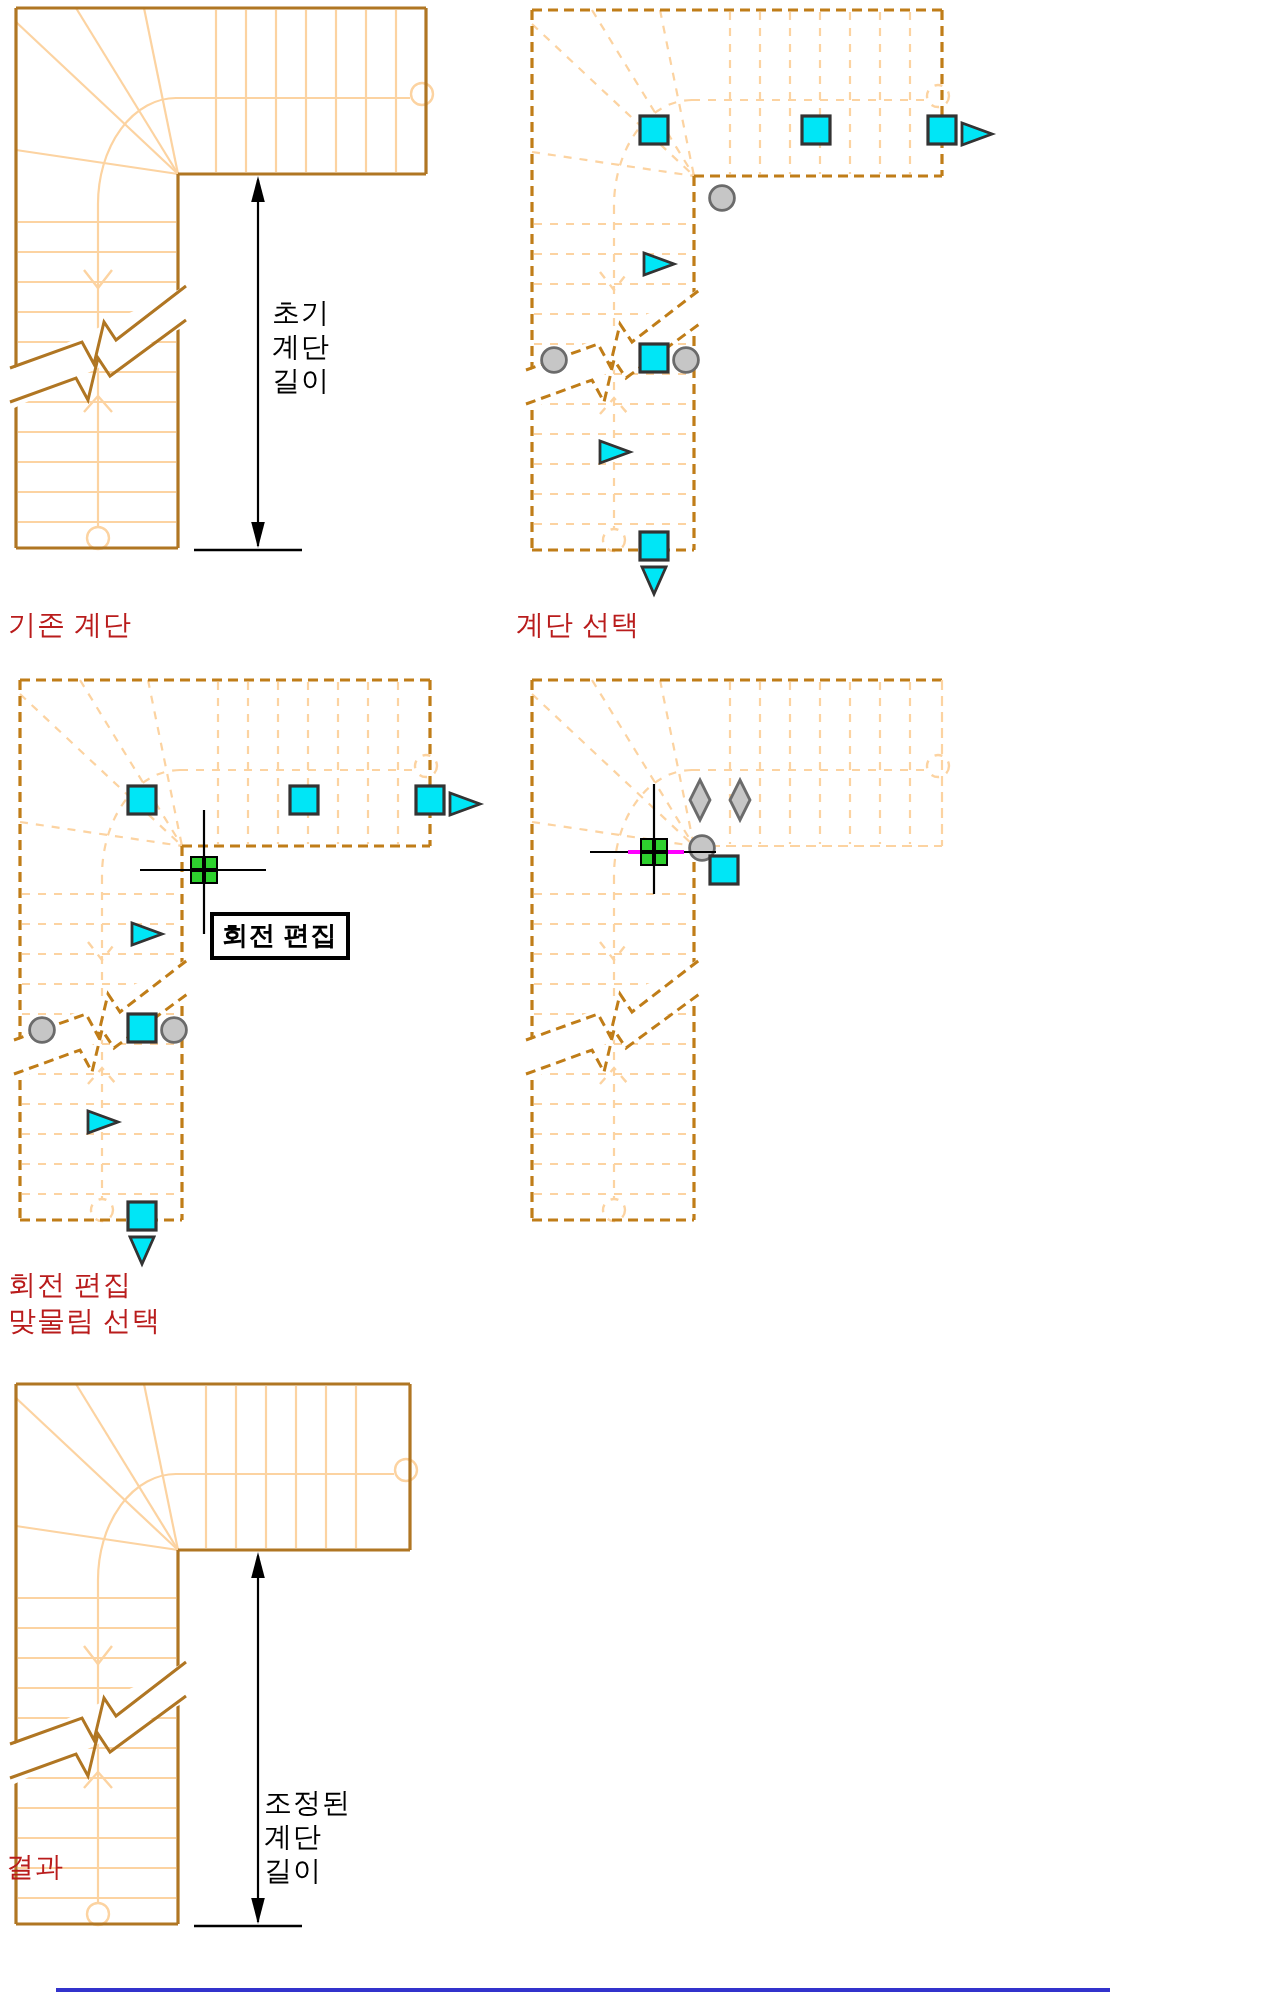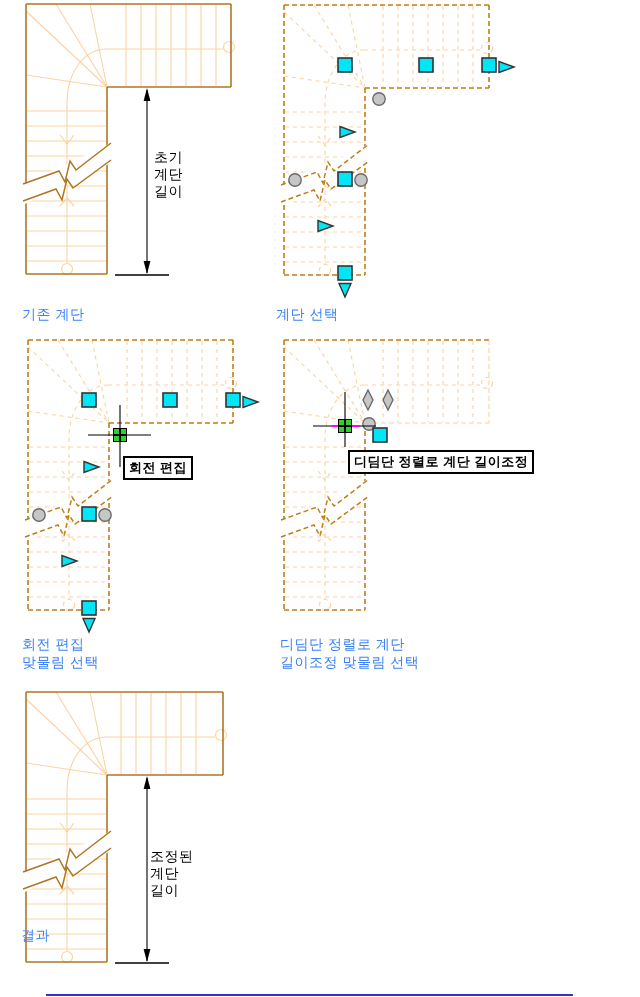--- a/index.html
+++ b/index.html
@@ -1,22 +1,22 @@
 <!DOCTYPE html>
 <html><head>
 <meta charset="utf-8">
 <style>
   html,body{margin:0;padding:0;background:#ffffff;}
   #canvas{
     position:relative;width:555px;height:997px;background:#ffffff;
-    overflow:hidden;font-family:Liberation Sans, sans-serif;color:#000;margin-left:18px;
+    overflow:hidden;font-family:Liberation Serif, serif;color:#000;
   }
   .svg-host{position:absolute;}
   .caption{
-    position:absolute;font-size:14px;line-height:18px;color:#3b82f6;
+    position:absolute;font-size:14px;line-height:18px;color:#b91c1c;
     white-space:pre;letter-spacing:0.5px;
   }
   .dim-text{
     position:absolute;font-size:14px;line-height:17px;color:#000;
     white-space:pre;letter-spacing:0.5px;
   }
   .tooltip{
     position:absolute;font-size:13px;font-weight:bold;color:#000;
     background:#ffffff;border:2px solid #000;padding:1px 4px;
     white-space:nowrap;letter-spacing:0.5px;
@@ -326,25 +326,22 @@
 
   <div class="caption" style="left:4px;top:305px">기존 계단</div>
 
   <div class="caption" style="left:258px;top:305px">계단 선택</div>
 
   <div class="tooltip" style="left:105px;top:456px">회전 편집</div>
 
   <div class="caption" style="left:4px;top:635px">회전 편집
 맞물림 선택</div>
 
-  <div class="tooltip" style="left:330px;top:450px">디딤단 정렬로 계단 길이조정</div>
-
-  <div class="caption" style="left:262px;top:635px">디딤단 정렬로 계단
-길이조정 맞물림 선택</div>
-
-  <div class="dim-text" style="left:132px;top:848px">조정된
+
+
+  <div class="dim-text" style="left:132px;top:894px">조정된
 계단
 길이</div>
 
   <div class="caption" style="left:3px;top:926px">결과</div>
 
   <div class="rule" style="left: 28px; top: 994px; width: 612px; background: rgb(51, 51, 204);"></div>
 </div>
 
 </body></html>

